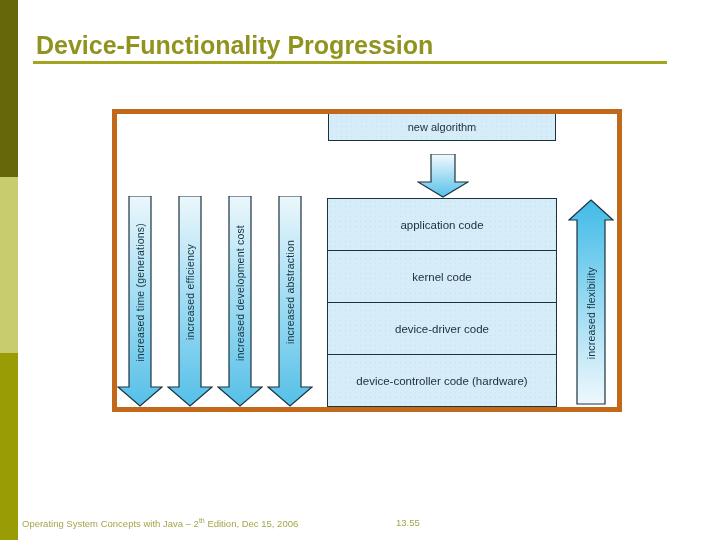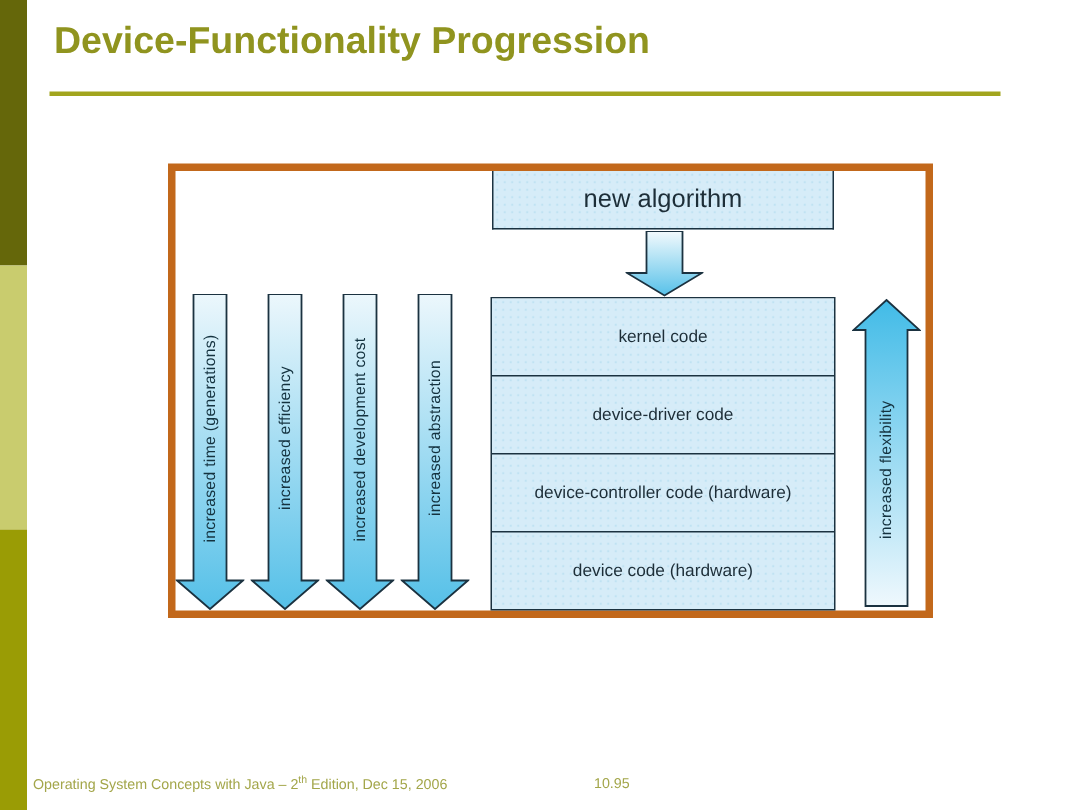--- a/index.html
+++ b/index.html
@@ -7,42 +7,42 @@
     position:relative;width:720px;height:540px;overflow:hidden;
     background:#ffffff;font-family:"Liberation Sans",sans-serif;
   }
   
   .bar-seg{position:absolute;left:0;width:18px;}
   .bar-top{top:0;height:177px;background:#65670a;}
   .bar-mid{top:177px;height:176px;background:#c9cc6e;}
   .bar-bot{top:353px;height:187px;background:#9a9c05;}
 
   .page-title{
-    position:absolute;left:36px;top:13px;font-size:25px;font-weight:bold;
+    position:absolute;left:36px;top:31px;font-size:25px;font-weight:bold;
     color:#90941f;letter-spacing:0px;white-space:nowrap;
   }
   .title-underline{position:absolute;left:33px;top:61px;width:634px;height:3px;background:#a2a51e;}
 
   
   .frame{
     position:absolute;left:112px;top:109px;width:510px;height:303px;
     border:5px solid #c2681b;box-sizing:border-box;background:#ffffff;
   }
 
   .halftone{
     background-color:#d6ecf8;
     background-image:radial-gradient(circle,#c0e2f2 0.9px, rgba(0,0,0,0) 1px);
     background-size:5px 5px;
   }
 
   .topbox{
-    position:absolute;left:328px;top:114px;width:228px;height:39px;
+    position:absolute;left:328px;top:114px;width:228px;height:27px;
     border:1px solid #1b3240;border-top:none;box-sizing:border-box;
     display:flex;align-items:center;justify-content:center;
-    font-size:17px;color:#1d2e38;
+    font-size:11px;color:#1d2e38;
   }
 
   .stack{
     position:absolute;left:327px;top:198px;width:230px;height:209px;
     border:1px solid #1b3240;box-sizing:border-box;
     display:flex;flex-direction:column;
   }
   .stack-row{
     flex:1 1 0;display:flex;align-items:center;justify-content:center;
     font-size:11.5px;color:#1d2e38;
@@ -88,24 +88,24 @@
     <defs>
       <linearGradient id="gFlow" x1="0" y1="0" x2="0" y2="1">
         <stop offset="0" stop-color="#f3fafd"></stop>
           <stop offset="1" stop-color="#57c1e9"></stop>
       </linearGradient>
     </defs>
     <polygon points="14,0 38,0 38,28 51,28 26,43 1,28 14,28" fill="url(#gFlow)" stroke="#1b3240" stroke-width="1.2" stroke-linejoin="miter"></polygon>
   </svg>
 
   <div class="stack">
+    <div class="stack-row halftone">application code</div>
     <div class="stack-row halftone">kernel code</div>
     <div class="stack-row halftone">device-driver code</div>
     <div class="stack-row halftone">device-controller code (hardware)</div>
-    <div class="stack-row halftone">device code (hardware)</div>
   </div>
 
   <svg class="arrow-svg" style="left:117px;top:196px;" width="46" height="211" viewBox="0 0 46 211">
     <defs>
         <linearGradient id="gL1" x1="0" y1="0" x2="0" y2="1">
       <stop offset="0" stop-color="#ecf7fc"></stop>
           <stop offset="1" stop-color="#55c0e8"></stop>
     </linearGradient>
       </defs>
     <polygon points="12,0 34,0 34,191 45,191 23,210 1,191 12,191" fill="url(#gL1)" stroke="#1b3240" stroke-width="1.2"></polygon>
@@ -160,15 +160,15 @@
           <stop offset="1" stop-color="#eff8fd"></stop>
     </linearGradient>
       </defs>
     <polygon points="23,1 45,21 37,21 37,205 9,205 9,21 1,21" fill="url(#gR)" stroke="#1b3240" stroke-width="1.2"></polygon>
   </svg>
   <div class="vlabel" style="left:580px;top:224px;width:22px;height:178px;">
     <span>increased flexibility</span>
   </div>
 
   <div class="footer-text footer-left"><span>Operating System Concepts with Java – 2</span><sup>th</sup><span> Edition, Dec 15, 2006</span></div>
-  <div class="footer-text footer-page">10.95</div>
+  <div class="footer-text footer-page">13.55</div>
 
 </div>
 
 </body></html>

